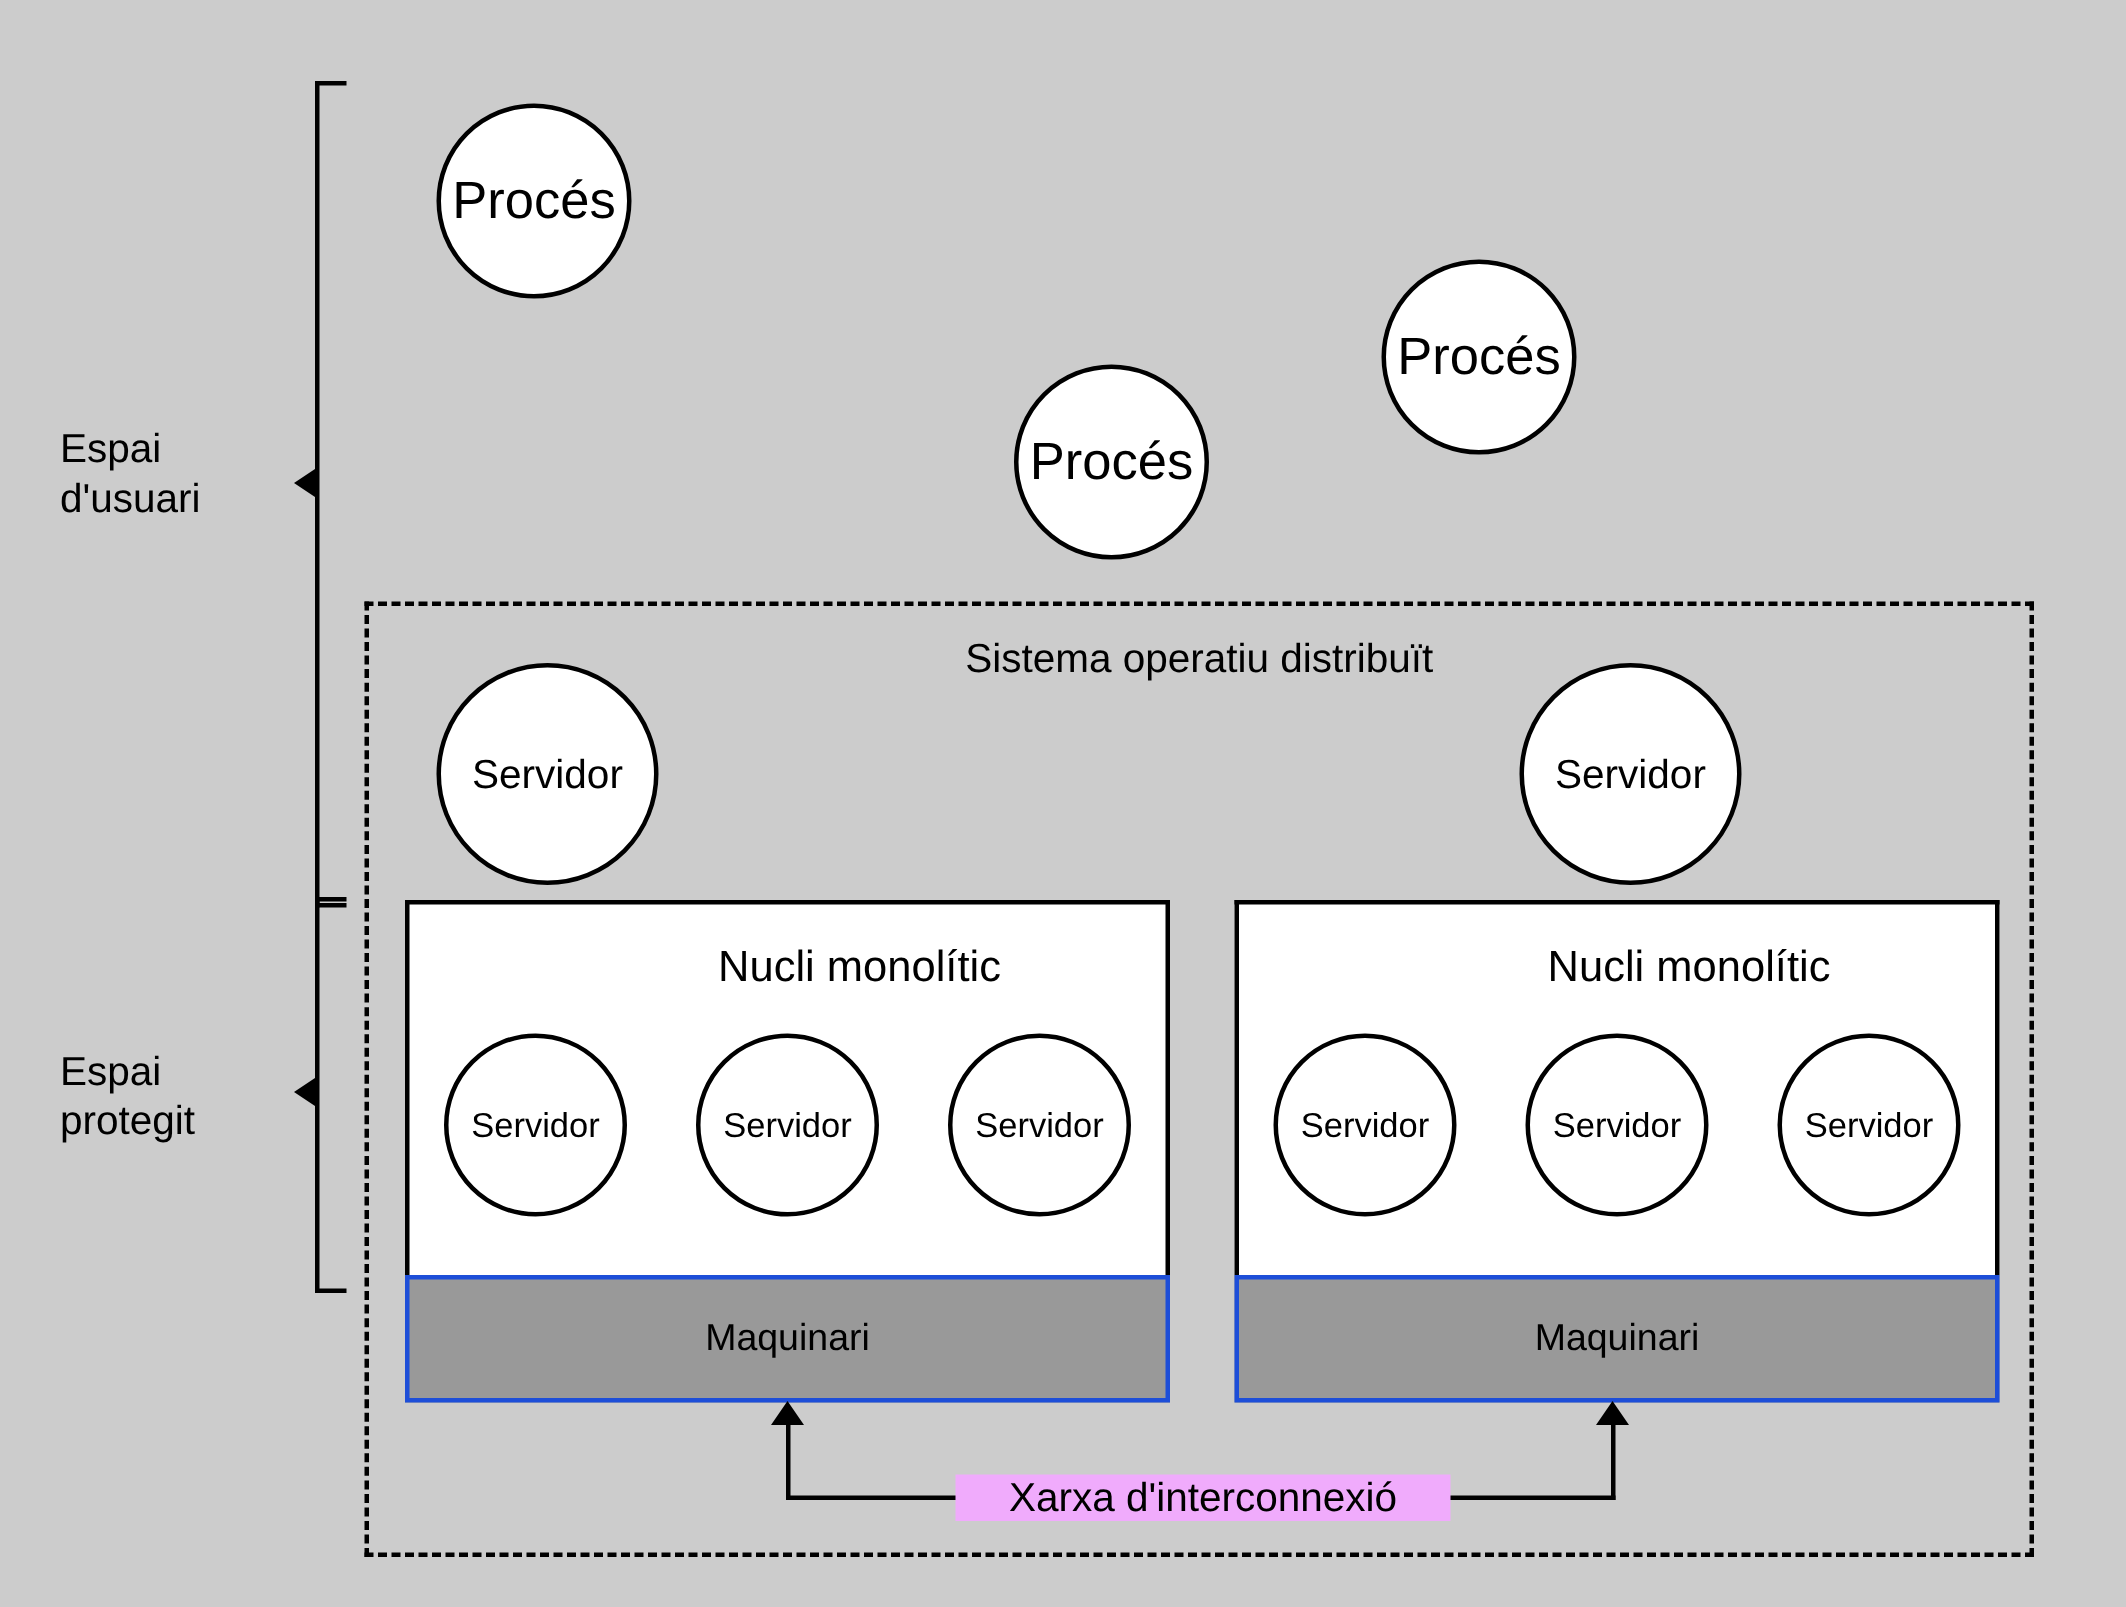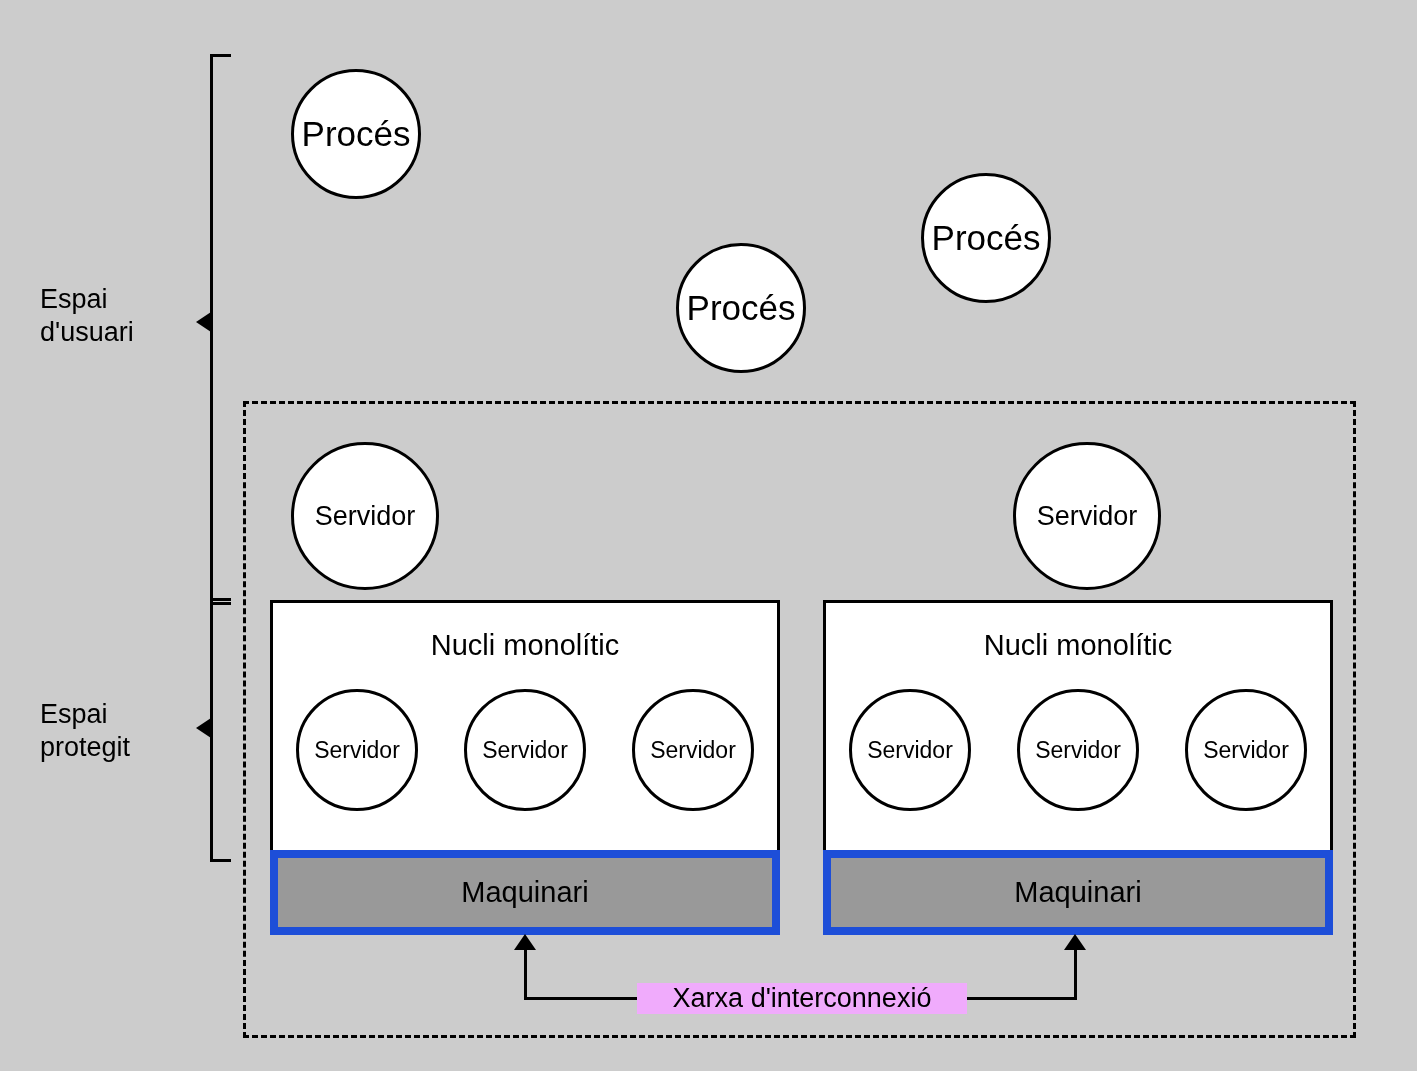--- a/index.html
+++ b/index.html
@@ -110,41 +110,42 @@
     box-sizing: border-box;
   }
   .kernel-title {
     position: absolute;
     top: 26px;
     left: 0;
     width: 100%;
     text-align: center;
     font-size: 29px;
     color: #000;
+    padding-left: 48px;
   }
   .kernel-servers {
     position: absolute;
     top: 86px;
     left: 0;
     width: 100%;
     display: flex;
     justify-content: space-around;
     align-items: center;
   }
   .kernel-servers .circle { position: relative; left: auto; top: auto; }
 
   .hardware {
     height: 85px;
     background: #999999;
-    border: 8px solid #1d4ed8;
+    border: 3px solid #1d4ed8;
     box-sizing: border-box;
     display: flex;
     align-items: center;
     justify-content: center;
-    font-size: 29px;
+    font-size: 25px;
     color: #000;
   }
 
   
   #net-label {
     position: absolute;
     left: 637px;
     top: 983px;
     width: 330px;
     text-align: center;
@@ -185,20 +186,21 @@
   <div class="arrow-left" id="arrow-user"></div>
   <div class="space-label" id="label-user">Espai
 d'usuari</div>
 
   <div class="bracket" id="bracket-protected"></div>
   <div class="arrow-left" id="arrow-protected"></div>
   <div class="space-label" id="label-protected">Espai
 protegit</div>
 
   <div id="os-box"></div>
+  <div id="os-title">Sistema operatiu distribuït</div>
 
   <div class="circle proc" id="proc-1">Procés</div>
   <div class="circle proc" id="proc-2">Procés</div>
   <div class="circle proc" id="proc-3">Procés</div>
 
   <div class="circle srv-big" id="srv-top-1">Servidor</div>
   <div class="circle srv-big" id="srv-top-2">Servidor</div>
 
   <div class="machine" id="machine-1">
     <div class="kernel">

